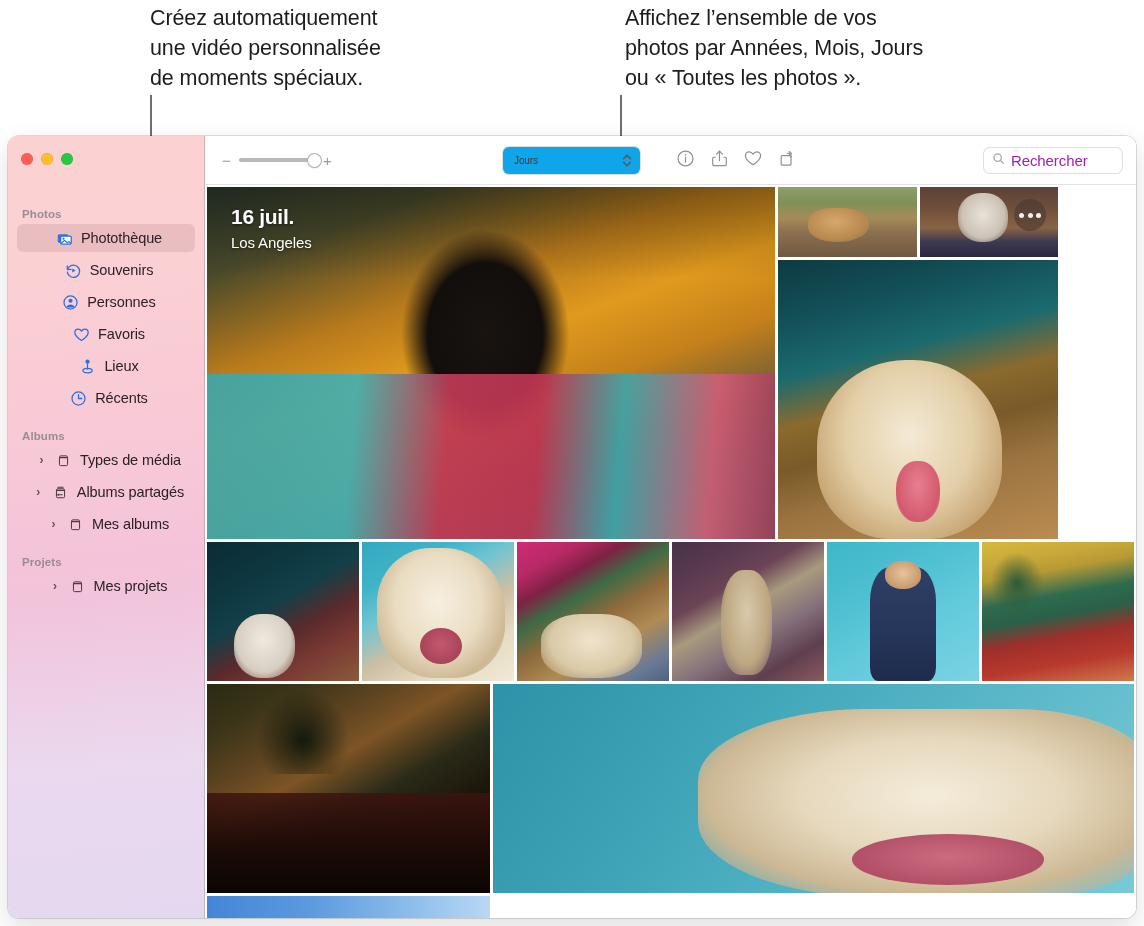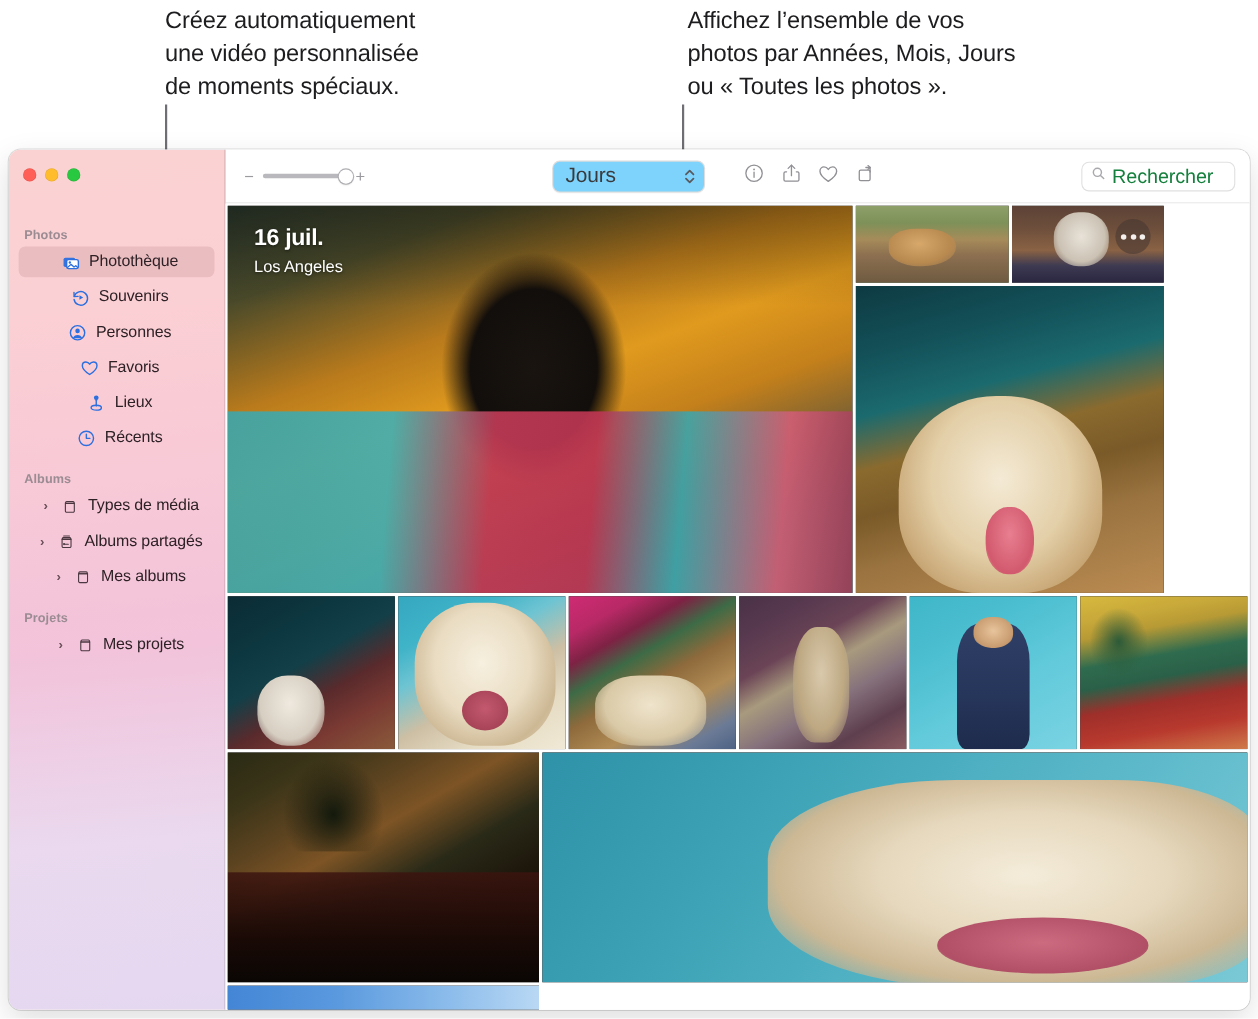--- a/index.html
+++ b/index.html
@@ -164,26 +164,26 @@
   }
 
   #toolbar-spacer-1 { flex: 1; }
   #toolbar-spacer-2 { width: 28px; }
   #toolbar-spacer-3 { flex: 1; }
 
   
   #view-popup {
     width: 137px; height: 27px;
     border-radius: 6px;
-    background: #7dd3fc;
+    background: #0ea5e9;
     box-shadow: 0 0 0 1px #dcdcdd, 0 1px 1.5px rgba(0,0,0,0.08);
     display: flex; align-items: center;
     padding: 0 8px 0 11px;
     box-sizing: border-box;
-    font-size: 19px; color: #3a3a3c; gap: 37px;
+    font-size: 10px; color: #3a3a3c; gap: 37px;
   }
   #view-popup-label { flex: 1; letter-spacing: -0.1px; }
   #view-popup-chevrons {
     display: flex; flex-direction: column; align-items: center;
     gap: 2px; color: #59595e;
   }
 
   .tb-btn {
     width: 34px; height: 28px;
     display: flex; align-items: center; justify-content: center;
@@ -195,21 +195,21 @@
     width: 138px; height: 25px;
     border-radius: 6px;
     background: #ffffff;
     box-shadow: 0 0 0 1px #e0e0e1;
     display: flex; align-items: center;
     padding: 0 8px;
     box-sizing: border-box;
     gap: 6px;
     margin-left: 10px;
   }
-  #search-placeholder { font-size: 18px; color: #15803d; letter-spacing: -0.1px; }
+  #search-placeholder { font-size: 15px; color: #a21caf; letter-spacing: -0.1px; }
 
   
   #photo-grid {
     flex: 1;
     overflow: hidden;
     padding: 2px 2px 0 2px;
     box-sizing: border-box;
     position: relative;
     background: #ffffff;
   }

